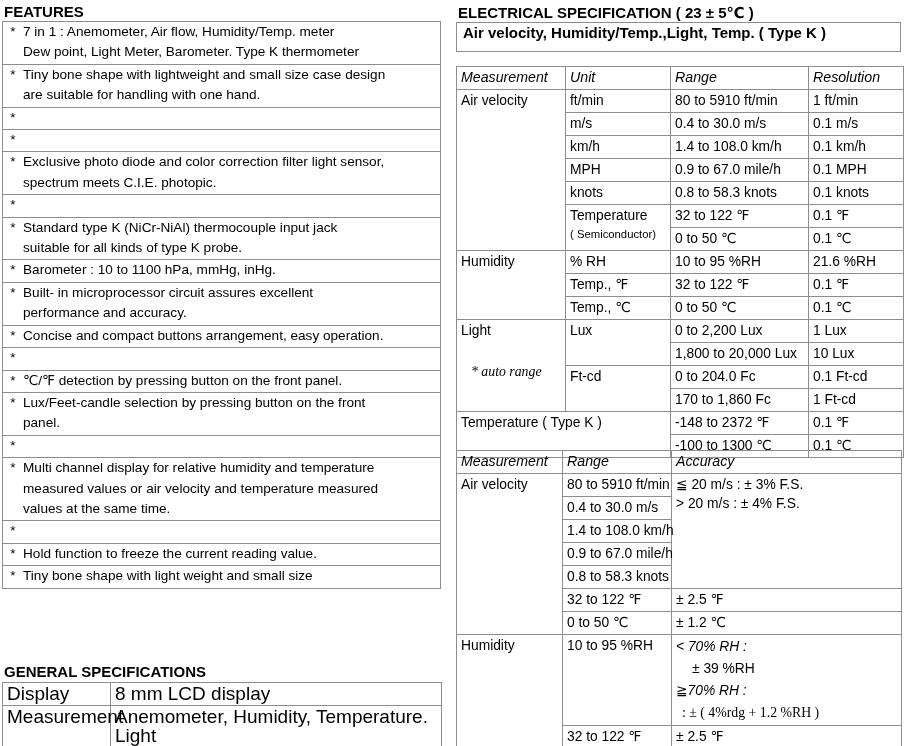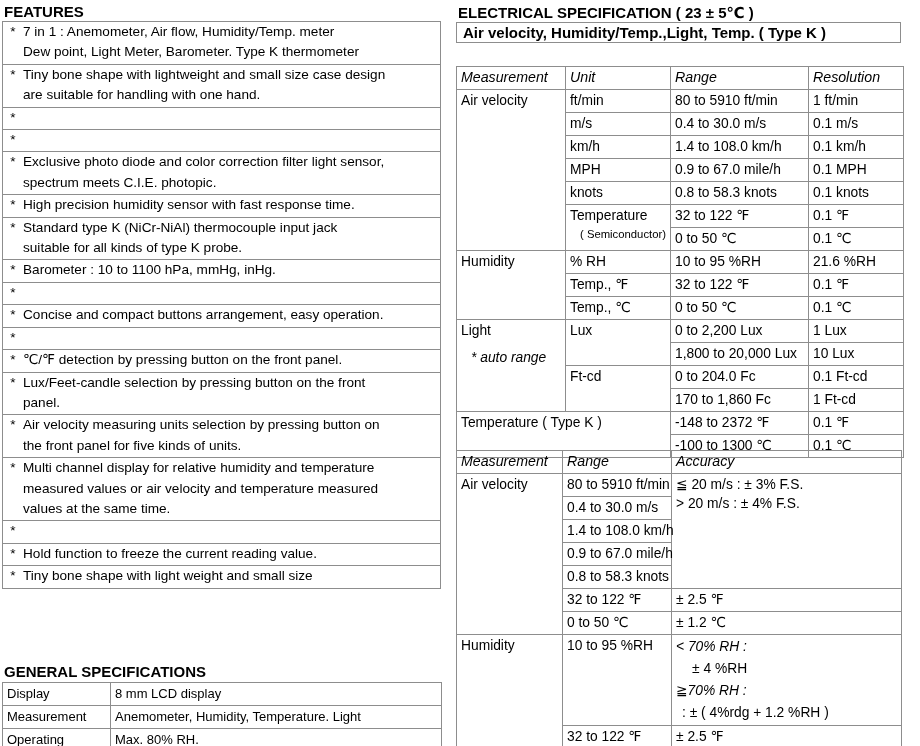--- a/index.html
+++ b/index.html
@@ -28,52 +28,52 @@
   }
   .feature-text{
     flex:1;white-space:pre-line;
   }
   .general-table{
     position:absolute;left:2px;top:682px;width:439px;
     border-collapse:collapse;table-layout:fixed;
   }
   .general-table td{
     border:1px solid #8d8d8d;padding:1px 4px;vertical-align:top;
-    font-size:13px;line-height:19px;height:20px;
+    font-size:19px;line-height:19px;height:20px;
   }
   
   .elec-heading{left:458px;top:4px;}
   .elec-subtitle{
     position:absolute;left:456px;top:22px;width:437px;height:18px;
     border:1px solid #8d8d8d;
     font-weight:bold;font-size:15px;line-height:18px;
-    padding:1px 0 0 6px;white-space:nowrap;
+    padding:1px 0 9px 6px;white-space:nowrap;
   }
   table.spec{
     position:absolute;border-collapse:collapse;table-layout:fixed;
   }
   table.spec th{
     border:1px solid #8d8d8d;padding:1px 4px;
     font-style:italic;font-weight:normal;font-size:14.2px;
     text-align:left;vertical-align:top;line-height:19px;height:20px;
     white-space:nowrap;
   }
   table.spec td{
     border:1px solid #8d8d8d;padding:1px 4px;vertical-align:top;
     font-size:13.8px;line-height:19px;height:20px;white-space:nowrap;
   }
   .spec1{left:456px;top:66px;width:447px;}
   .spec2{left:456px;top:450px;width:445px;}
-  .cell-small{font-size:11.3px;text-align:right;}
-  .auto-range{font-style:italic;margin-top:8px;padding-left:10px;}
+  .cell-small{font-size:11.3px;}
+  .auto-range{font-style:italic;margin-top:22px;padding-left:10px;font-family:Liberation Serif, serif;}
   .acc-speed{padding-top:21px;line-height:22px;}
   .acc-line{line-height:22px;}
   .acc-italic{font-style:italic;}
   .acc-indent1{padding-left:16px;}
-  .acc-indent2{padding-left:6px;}
+  .acc-indent2{padding-left:6px;font-family:Liberation Serif, serif;}
 </style>
 </head>
 <body>
 
 <div class="section-heading" style="left:4px;top:3px;">FEATURES</div>
 
 <div class="features-list">
   <div class="feature-item">
     <span class="feature-bullet">*</span>
     <span class="feature-text">7 in 1 : Anemometer, Air flow, Humidity/Temp. meter
@@ -90,54 +90,53 @@
   <div class="feature-item">
     <span class="feature-bullet">*</span>
   </div>
   <div class="feature-item">
     <span class="feature-bullet">*</span>
     <span class="feature-text">Exclusive photo diode and color correction filter light sensor,
 spectrum meets C.I.E. photopic.</span>
   </div>
   <div class="feature-item">
     <span class="feature-bullet">*</span>
-    <span class="feature-text">High precision humidity sensor with fast response time.</span>
   </div>
   <div class="feature-item">
     <span class="feature-bullet">*</span>
     <span class="feature-text">Standard type K (NiCr-NiAl) thermocouple input jack
 suitable for all kinds of type K probe.</span>
   </div>
   <div class="feature-item">
     <span class="feature-bullet">*</span>
     <span class="feature-text">Barometer : 10 to 1100 hPa, mmHg, inHg.</span>
   </div>
   <div class="feature-item">
     <span class="feature-bullet">*</span>
+    <span class="feature-text">Built- in microprocessor circuit assures excellent
+performance and accuracy.</span>
   </div>
   <div class="feature-item">
     <span class="feature-bullet">*</span>
     <span class="feature-text">Concise and compact buttons arrangement, easy operation.</span>
   </div>
   <div class="feature-item">
     <span class="feature-bullet">*</span>
   </div>
   <div class="feature-item">
     <span class="feature-bullet">*</span>
     <span class="feature-text">℃/℉ detection by pressing button on the front panel.</span>
   </div>
   <div class="feature-item">
     <span class="feature-bullet">*</span>
     <span class="feature-text">Lux/Feet-candle selection by pressing button on the front
 panel.</span>
   </div>
   <div class="feature-item">
     <span class="feature-bullet">*</span>
-    <span class="feature-text">Air velocity measuring units selection by pressing button on
-the front panel for five kinds of units.</span>
   </div>
   <div class="feature-item">
     <span class="feature-bullet">*</span>
     <span class="feature-text">Multi channel display for relative humidity and temperature
 measured values or air velocity and temperature measured
 values at the same time.</span>
   </div>
   <div class="feature-item">
     <span class="feature-bullet">*</span>
   </div>
@@ -318,21 +317,21 @@
   </tr>
   <tr>
     <td>0 to 50 ℃</td>
     <td>± 1.2 ℃</td>
   </tr>
   <tr>
     <td rowspan="3">Humidity</td>
     <td>10 to 95 %RH</td>
     <td>
       <div class="acc-line acc-italic">&lt; 70% RH :</div>
-      <div class="acc-line acc-indent1">± 4 %RH</div>
+      <div class="acc-line acc-indent1">± 39 %RH</div>
       <div class="acc-line acc-italic">≧70% RH :</div>
       <div class="acc-line acc-indent2">: ± ( 4%rdg  + 1.2  %RH  )</div>
     </td>
   </tr>
   <tr>
     <td>32 to 122 ℉</td>
     <td>± 2.5 ℉</td>
   </tr>
 
 </tbody>

